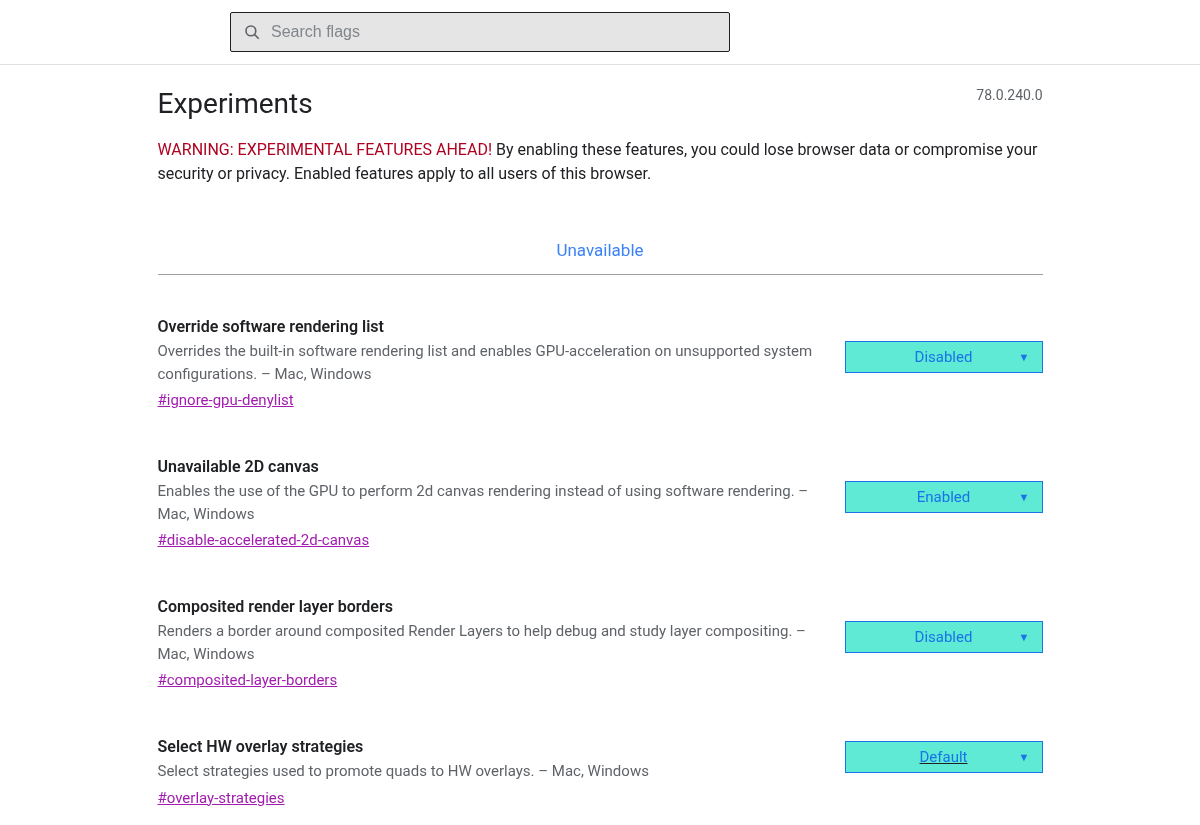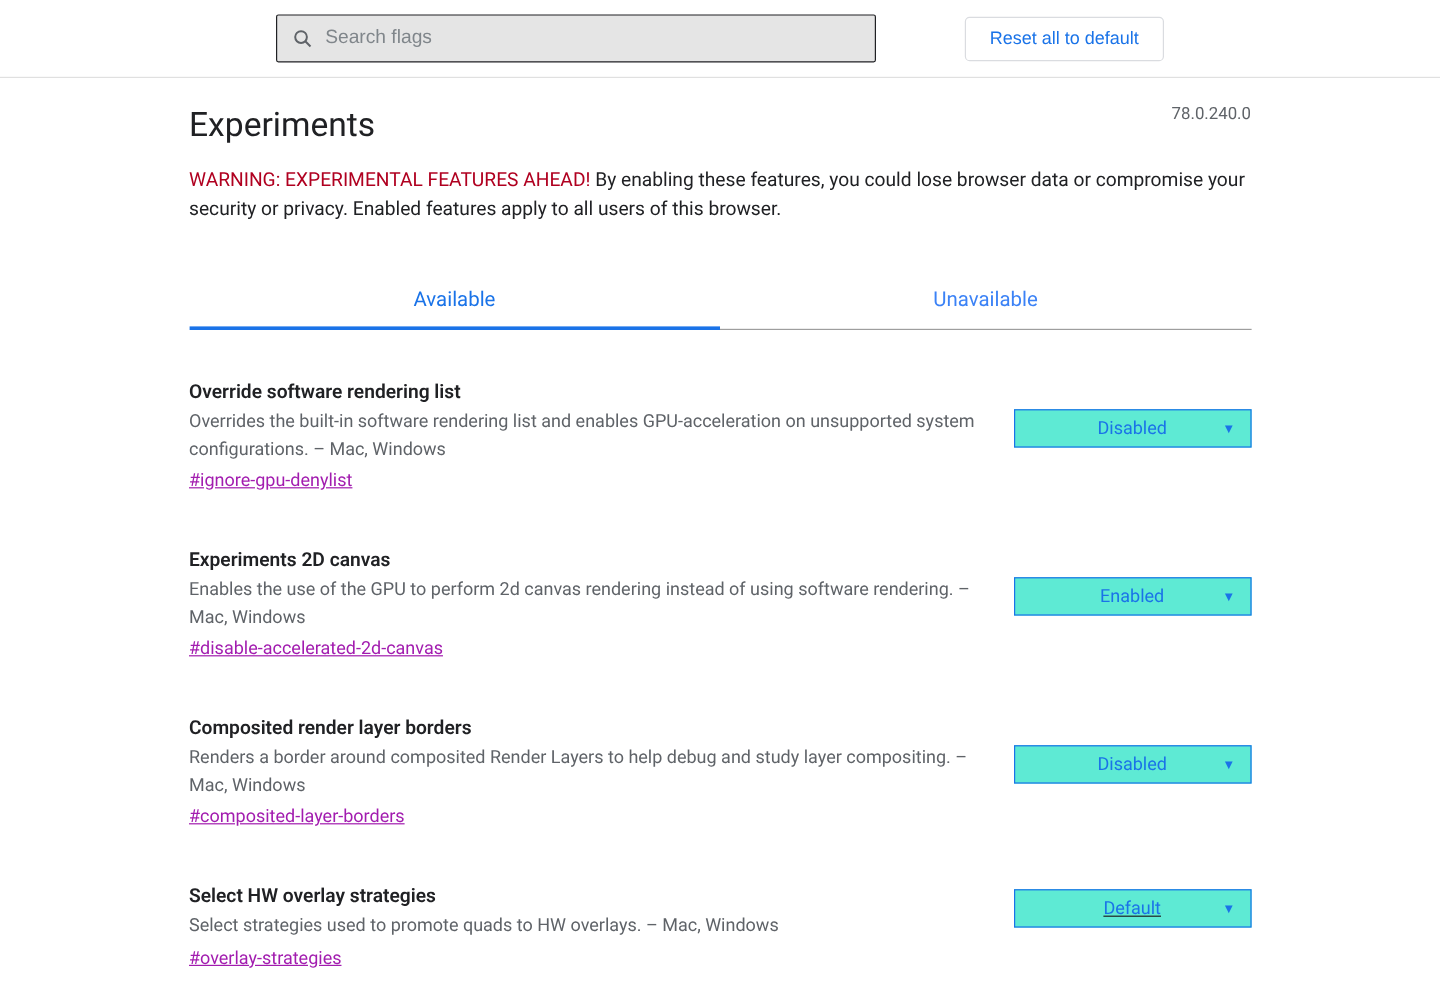--- a/index.html
+++ b/index.html
@@ -157,37 +157,35 @@
 <div class="topbar">
   <div class="topbar-inner">
     <div class="search-wrap">
       <svg width="18" height="18" viewBox="0 0 24 24" fill="none" stroke="#5f6368" stroke-width="2.2">
         <circle cx="10.5" cy="10.5" r="6.5"></circle>
         <line x1="15.5" y1="15.5" x2="21" y2="21"></line>
       </svg>
       <input class="search-input" type="text" placeholder="Search flags" style="">
     </div>
     <div class="spacer"></div>
-    <button class="reset-btn">Reset all to default</button>
   </div>
 </div>
 
 <div class="content">
 
   <div class="title-row">
     <h1 class="page-title">Experiments</h1>
     <span class="version">78.0.240.0</span>
   </div>
 
   <p class="warning-block">
     <span class="warning-red">WARNING: EXPERIMENTAL FEATURES AHEAD!</span><span> By enabling these features, you could lose browser data or compromise your security or privacy. Enabled features apply to all users of this browser.</span>
   </p>
 
   <div class="tabs">
-    <div class="tab active">Available</div>
     <div class="tab">Unavailable</div>
   </div>
 
   <div class="flags-list">
 
     <div class="flag-item">
       <div class="flag-text">
         <div class="flag-title">Override software rendering list</div>
         <div class="flag-desc">Overrides the built-in software rendering list and enables GPU-acceleration on unsupported system configurations. – Mac, Windows</div>
         <span class="flag-hash">#ignore-gpu-denylist</span>
@@ -195,21 +193,21 @@
       <div class="flag-select-wrap">
         <div class="faux-select">
           <span>Disabled</span>
           <span class="caret">▼</span>
         </div>
       </div>
     </div>
 
     <div class="flag-item">
       <div class="flag-text">
-        <div class="flag-title">Experiments 2D canvas</div>
+        <div class="flag-title">Unavailable 2D canvas</div>
         <div class="flag-desc">Enables the use of the GPU to perform 2d canvas rendering instead of using software rendering. – Mac, Windows</div>
         <span class="flag-hash">#disable-accelerated-2d-canvas</span>
       </div>
       <div class="flag-select-wrap">
         <div class="faux-select">
           <span>Enabled</span>
           <span class="caret">▼</span>
         </div>
       </div>
     </div>

